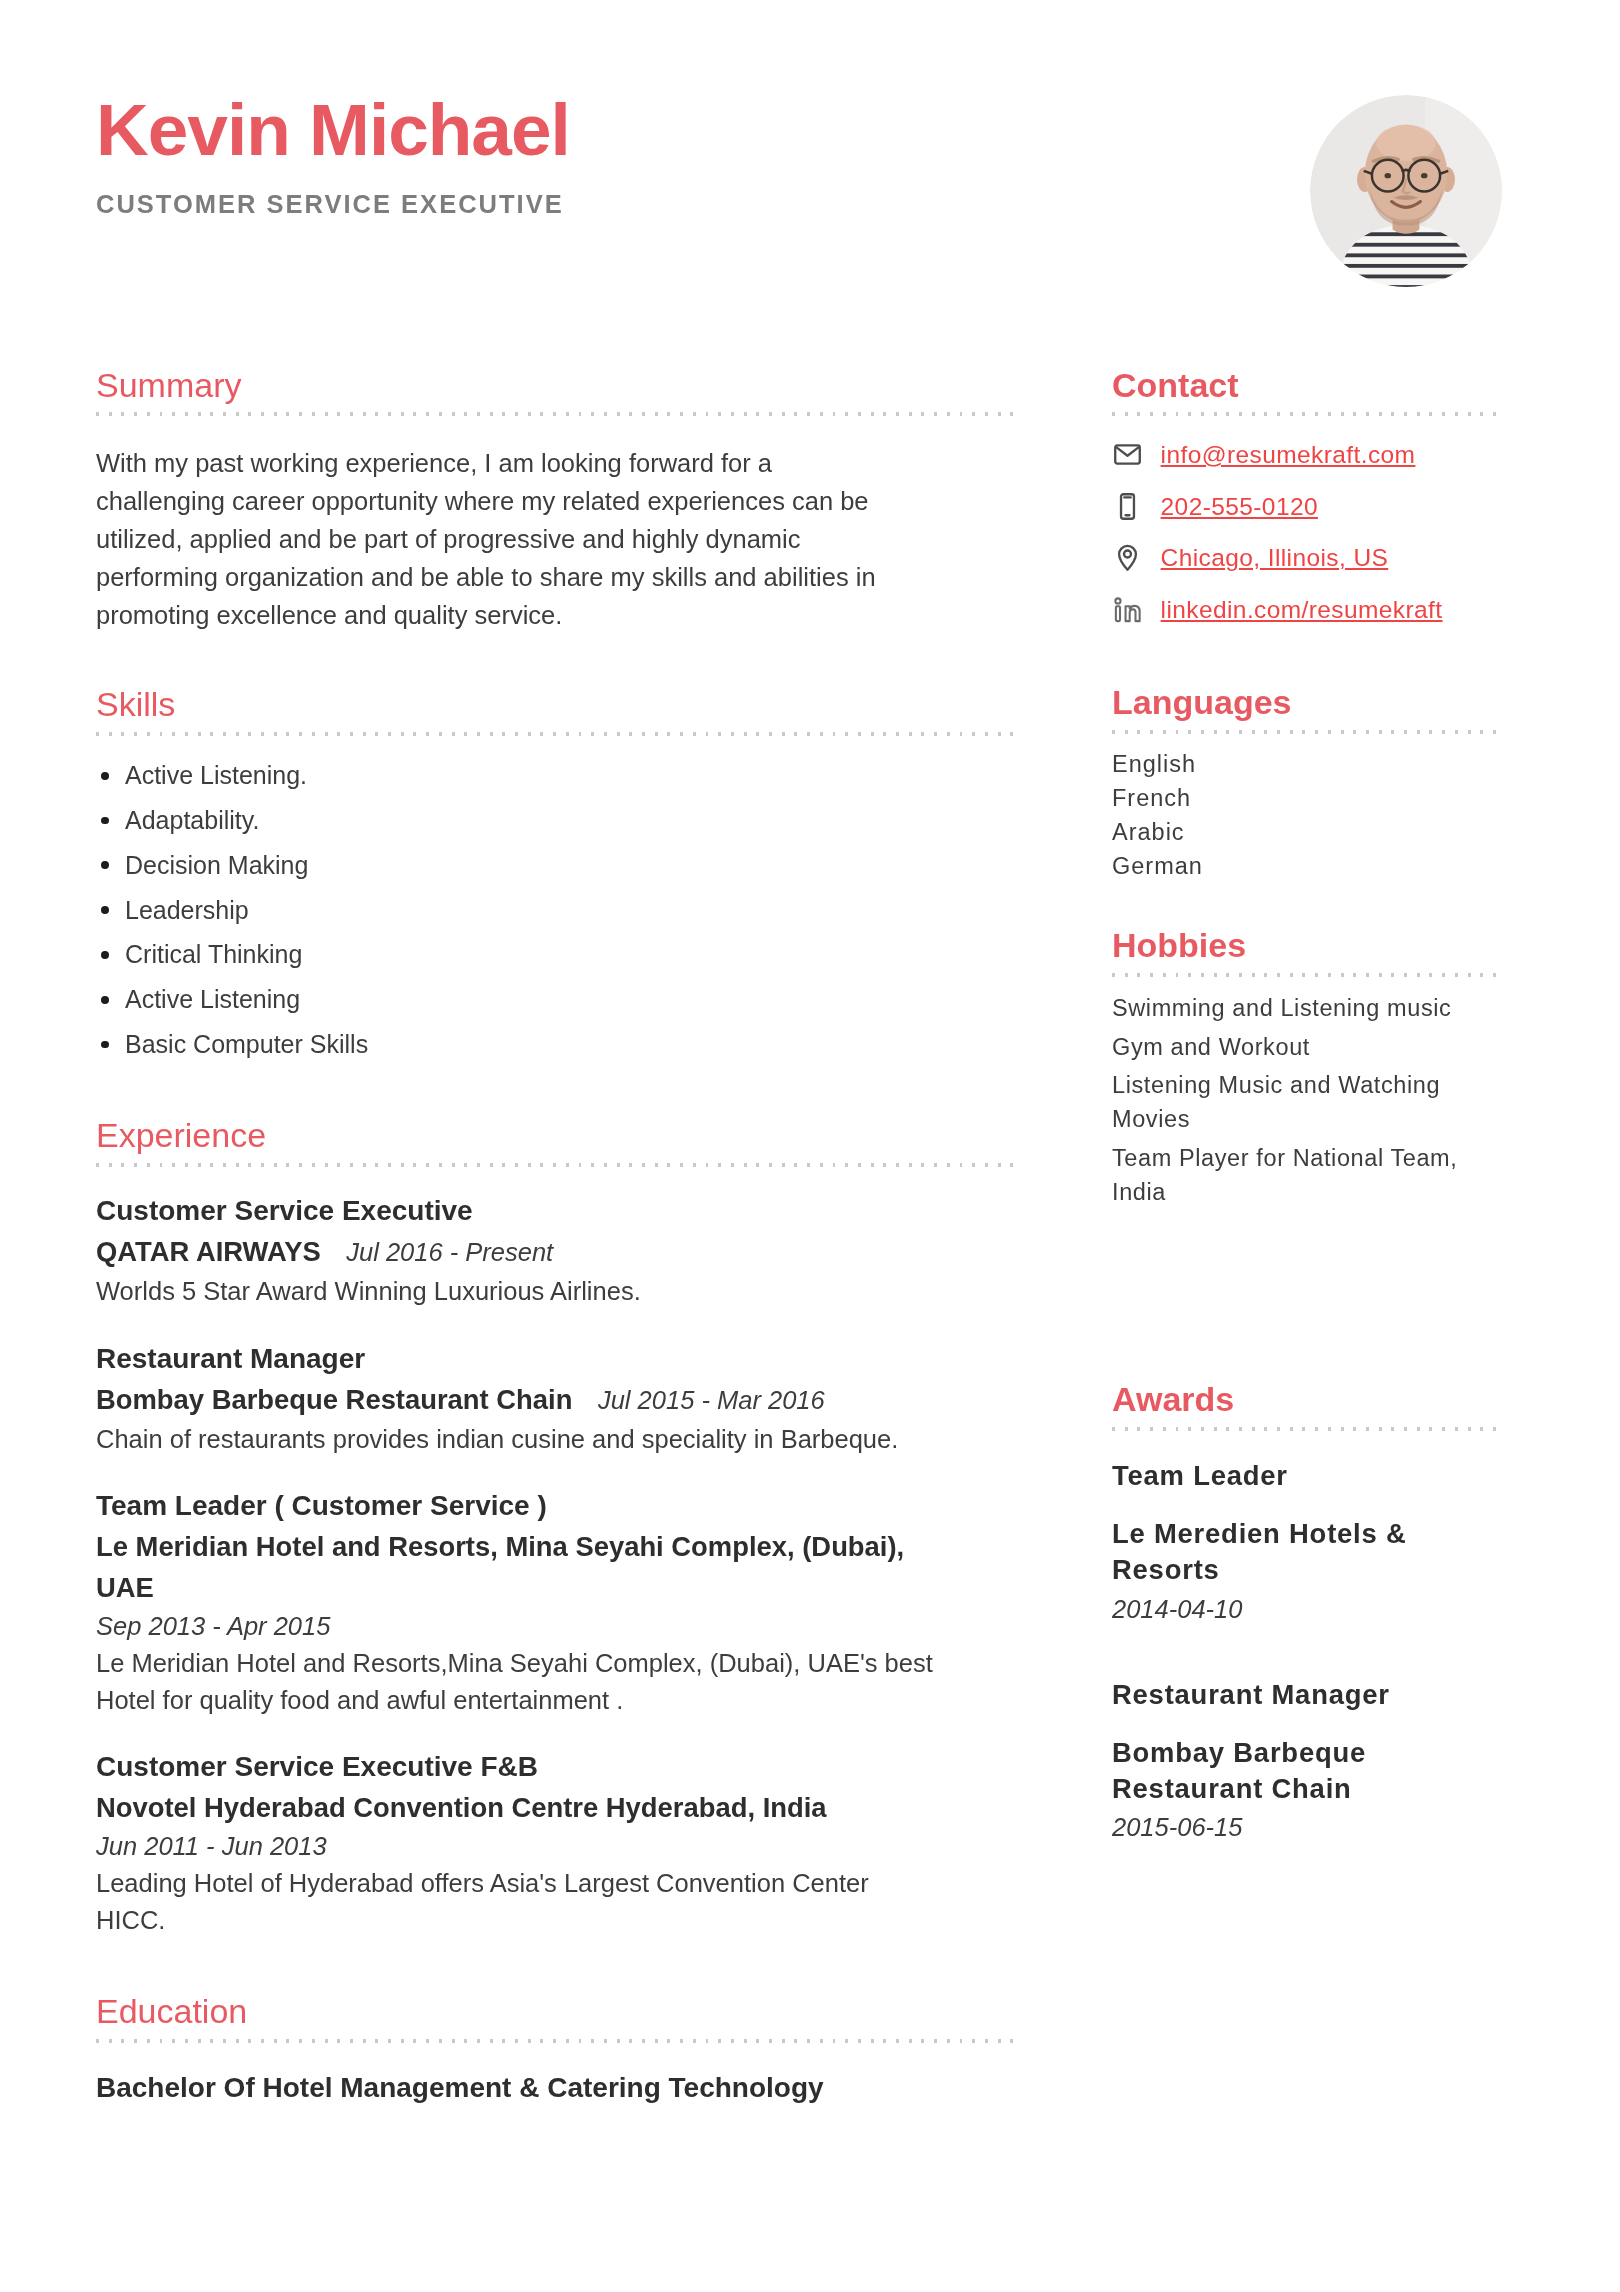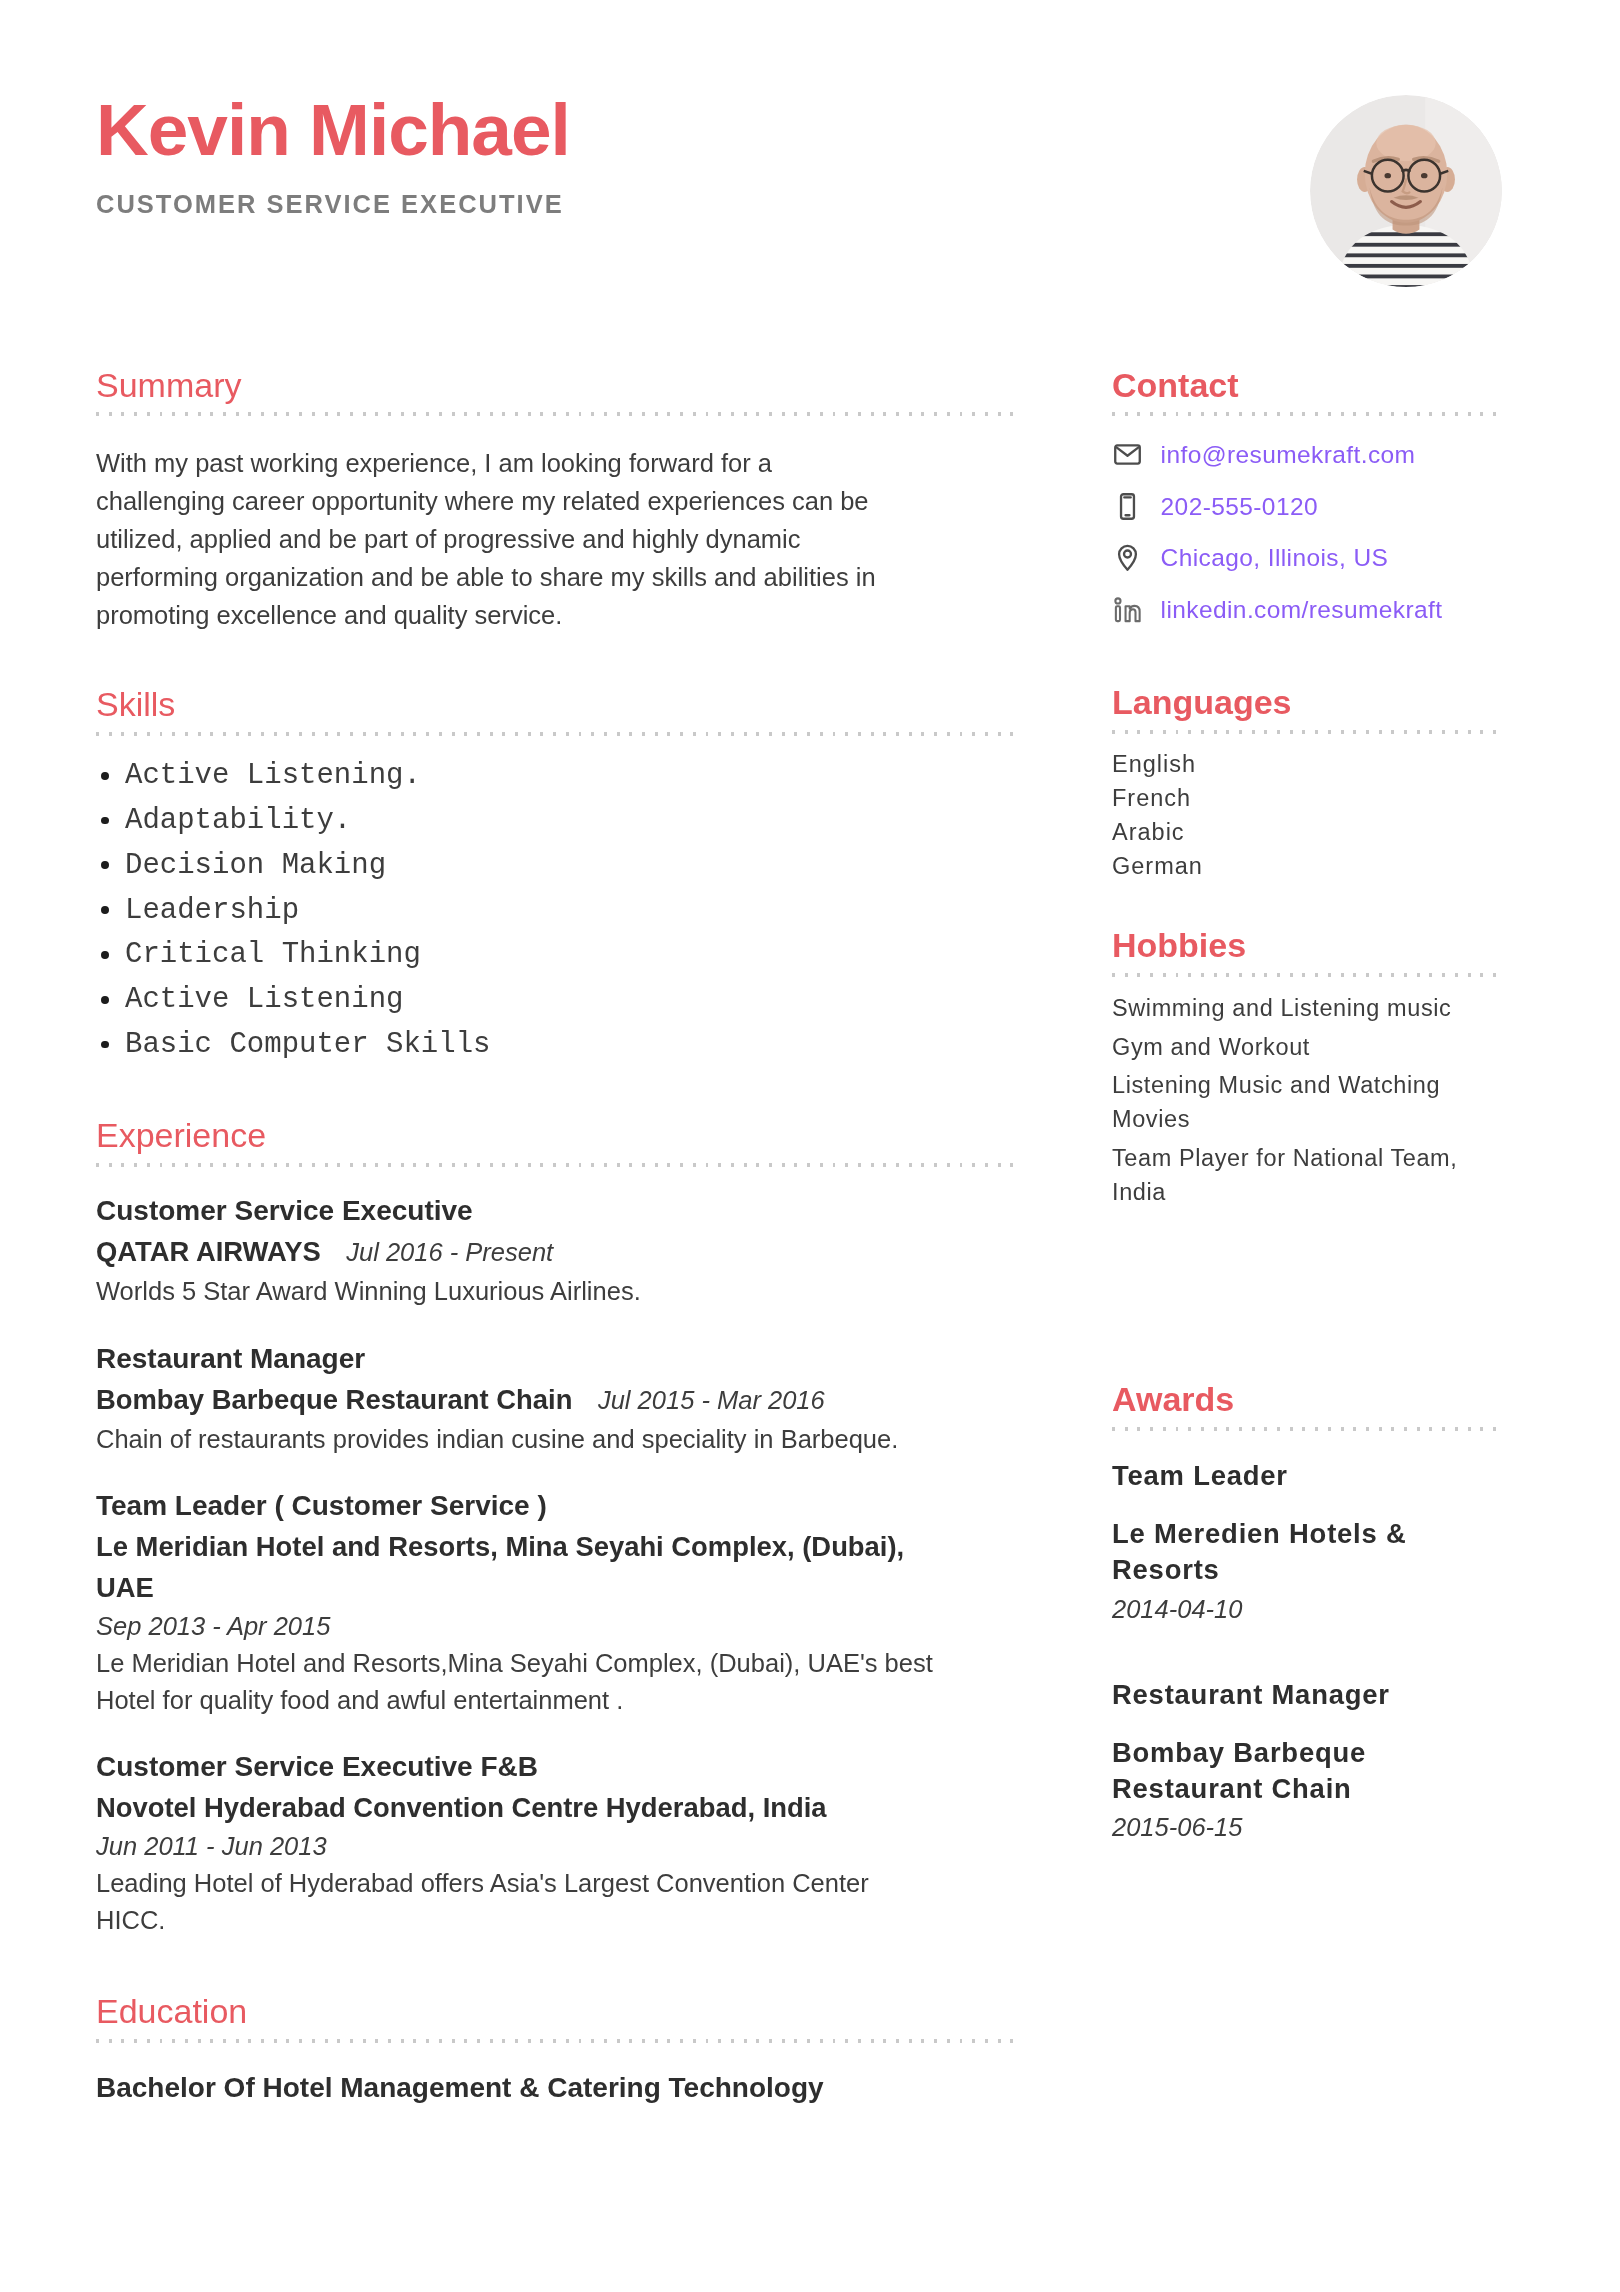--- a/index.html
+++ b/index.html
@@ -47,21 +47,21 @@
   }
 
   
   .sec-summary { margin-top:143px; }
   .summary-text { margin-top:27.4px; font-size:25.5px; line-height:38px; white-space:pre-line; }
 
   .sec-skills { margin-top:49px; }
   .skills-list { margin-top:21.6px; list-style:none; }
   .skills-list li {
     position:relative; padding-left:29px;
-    font-size:29px; line-height:37px; margin-bottom:7.8px;font-family:Liberation Mono, monospace;
+    font-size:25px; line-height:37px; margin-bottom:7.8px;
   }
   .skills-list li::before {
     content:""; position:absolute; left:4.9px; top:14.7px;
     width:7.8px; height:7.8px; border-radius:50%; background:#1d1d1d;
   }
 
   .sec-experience { margin-top:51px; }
   .jobs { margin-top:23.5px; }
   .job { margin-bottom:27.4px; }
   .job-title { font-size:28px; line-height:41px; font-weight:700; color:#2e2e2e; }
@@ -73,21 +73,21 @@
 
   .sec-education { margin-top:51px; }
   .degree { margin-top:23.5px; font-size:28px; line-height:41px; font-weight:700; color:#2e2e2e; }
 
   
   .sec-contact { margin-top:143px; }
   .contact-list { margin-top:21.6px; list-style:none; }
   .contact-row { display:flex; align-items:center; margin-bottom:18.6px; height:33px; }
   .contact-row .cicon { width:31px; height:31px; flex:0 0 31px; margin-right:17.6px; display:inline-block; }
   .contact-row .cicon svg { width:31px; height:31px; display:block; }
-  .contact-value { font-size:24.5px; letter-spacing:0.4px; color:#8b5cf6; line-height:33px; }
+  .contact-value { font-size:24.5px; letter-spacing:0.4px; color:#ef4444; line-height:33px;text-decoration:underline; }
 
   .sec-languages { margin-top:55px; }
   .lang-list { margin-top:13.7px; list-style:none; }
   .lang-list li { font-size:23.5px; line-height:34px; letter-spacing:1px; }
 
   .sec-hobbies { margin-top:41px; }
   .hobby-list { margin-top:13.7px; list-style:none; }
   .hobby-list li { font-size:23.5px; line-height:34px; letter-spacing:0.6px; margin-bottom:4.9px; white-space:pre-line; }
 
   .sec-awards { margin-top:169px; }

